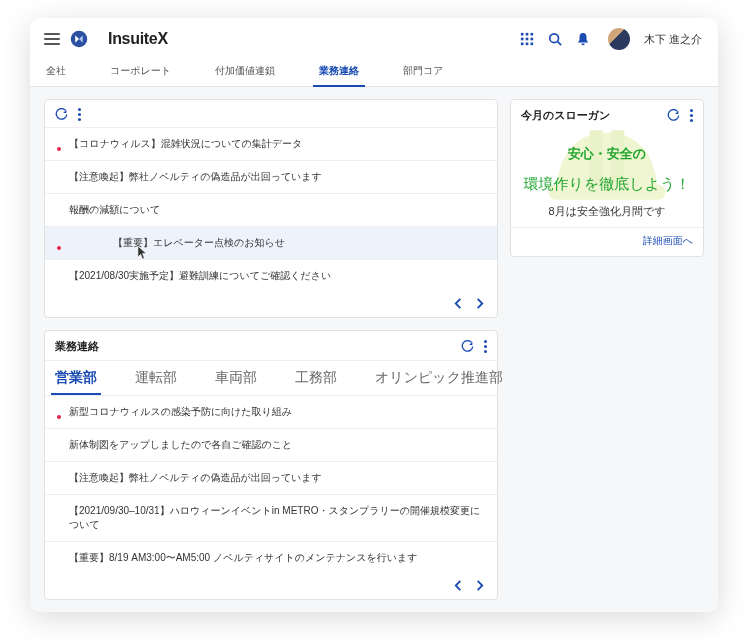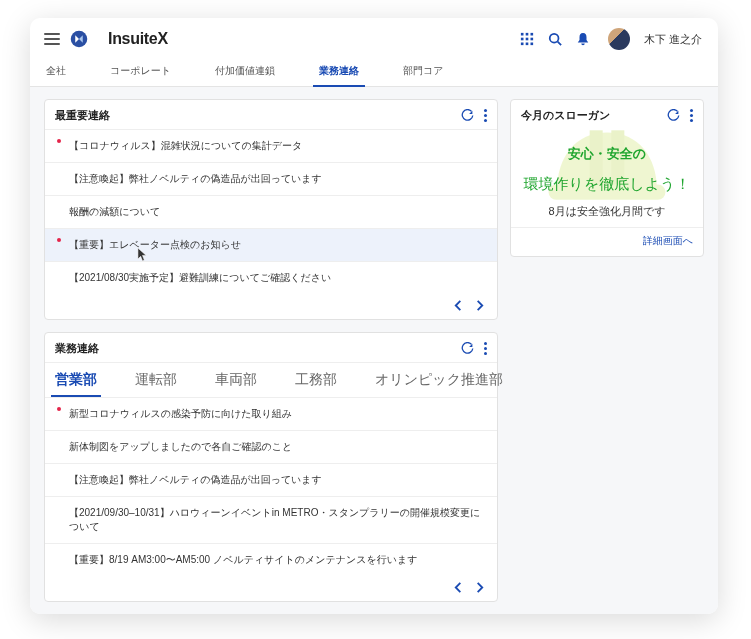--- a/index.html
+++ b/index.html
@@ -25,22 +25,22 @@
 .col-left { flex: 1; display: flex; flex-direction: column; gap: 12px; min-width: 0; }
 .col-right { width: 194px; }
 .card { background: #fff; border: 1px solid #e1e1e1; border-radius: 4px; }
 .card-head { display: flex; align-items: center; padding: 8px 10px 6px 10px; }
 .card-title { font-size: 11px; font-weight: 600; color: #222; flex: 1; }
 .card-head-icons { display: flex; align-items: center; gap: 10px; }
 .head-icon { width: 13px; height: 13px; color: #1a4bb3; cursor: pointer; }
 .dots-v { display: flex; flex-direction: column; gap: 2px; cursor: pointer; }
 .dots-v span { width: 3px; height: 3px; background: #1a4bb3; border-radius: 50%; }
 .list { }
-.list-item { display: flex; align-items: flex-start; font-size: 10px; color: #333; padding: 9px 12px; border-top: 1px solid #eee; position: relative; }
-.list-item.hover { background: #edf2fb; }
+.list-item { display: flex; align-items: flex-end; font-size: 10px; color: #333; padding: 9px 12px; border-top: 1px solid #eee; position: relative; }
+.list-item.hover { background: #edf2fb; gap: 44px; }
 .red-dot { width: 4px; height: 4px; background: #e4244a; border-radius: 50%; margin-right: 8px; flex-shrink: 0; }
 .no-dot { width: 4px; margin-right: 8px; flex-shrink: 0; }
 .cursor-icon { position: absolute; left: 92px; top: 18px; width: 11px; height: 15px; }
 .card-foot { display: flex; justify-content: flex-end; gap: 10px; padding: 6px 12px 8px 12px; }
 .nav-chev { width: 11px; height: 11px; color: #1a4bb3; cursor: pointer; }
 .slogan-body { padding: 12px 8px 8px 8px; text-align: center; position: relative; overflow: hidden; }
 .slogan-bg { position: absolute; inset: 8px; display: flex; justify-content: center; align-items: center; }
 .slogan-bg svg { width: 130px; height: 110px; opacity: 0.4; }
 .slogan-line1 { position: relative; font-size: 13px; font-weight: 700; color: #1fa52e; margin-top: 4px; }
 .slogan-line2 { position: relative; font-size: 15px; font-weight: 400; color: #1fa52e; margin-top: 12px; }
@@ -103,21 +103,20 @@
         <div class="main-tab">付加価値連鎖</div>
         <div class="main-tab active">業務連絡</div>
         <div class="main-tab">部門コア</div>
       </div>
 
     <div class="content">
       <div class="col-left">
 
         <div class="card">
           <div class="card-head">
-            <span class="card-title">最重要連絡</span>
             <div class="card-head-icons">
               <svg class="head-icon" viewBox="0 0 16 16">
                   <path d="M13 3 A6.5 6.5 0 1 0 14.5 8" fill="none" stroke="currentColor" stroke-width="1.6"></path>
                   <path d="M14 2 L14 6 L10 6 Z" fill="currentColor"></path>
                 </svg>
               <div class="dots-v">
                   <span></span>
                   <span></span>
                   <span></span>
                 </div>

